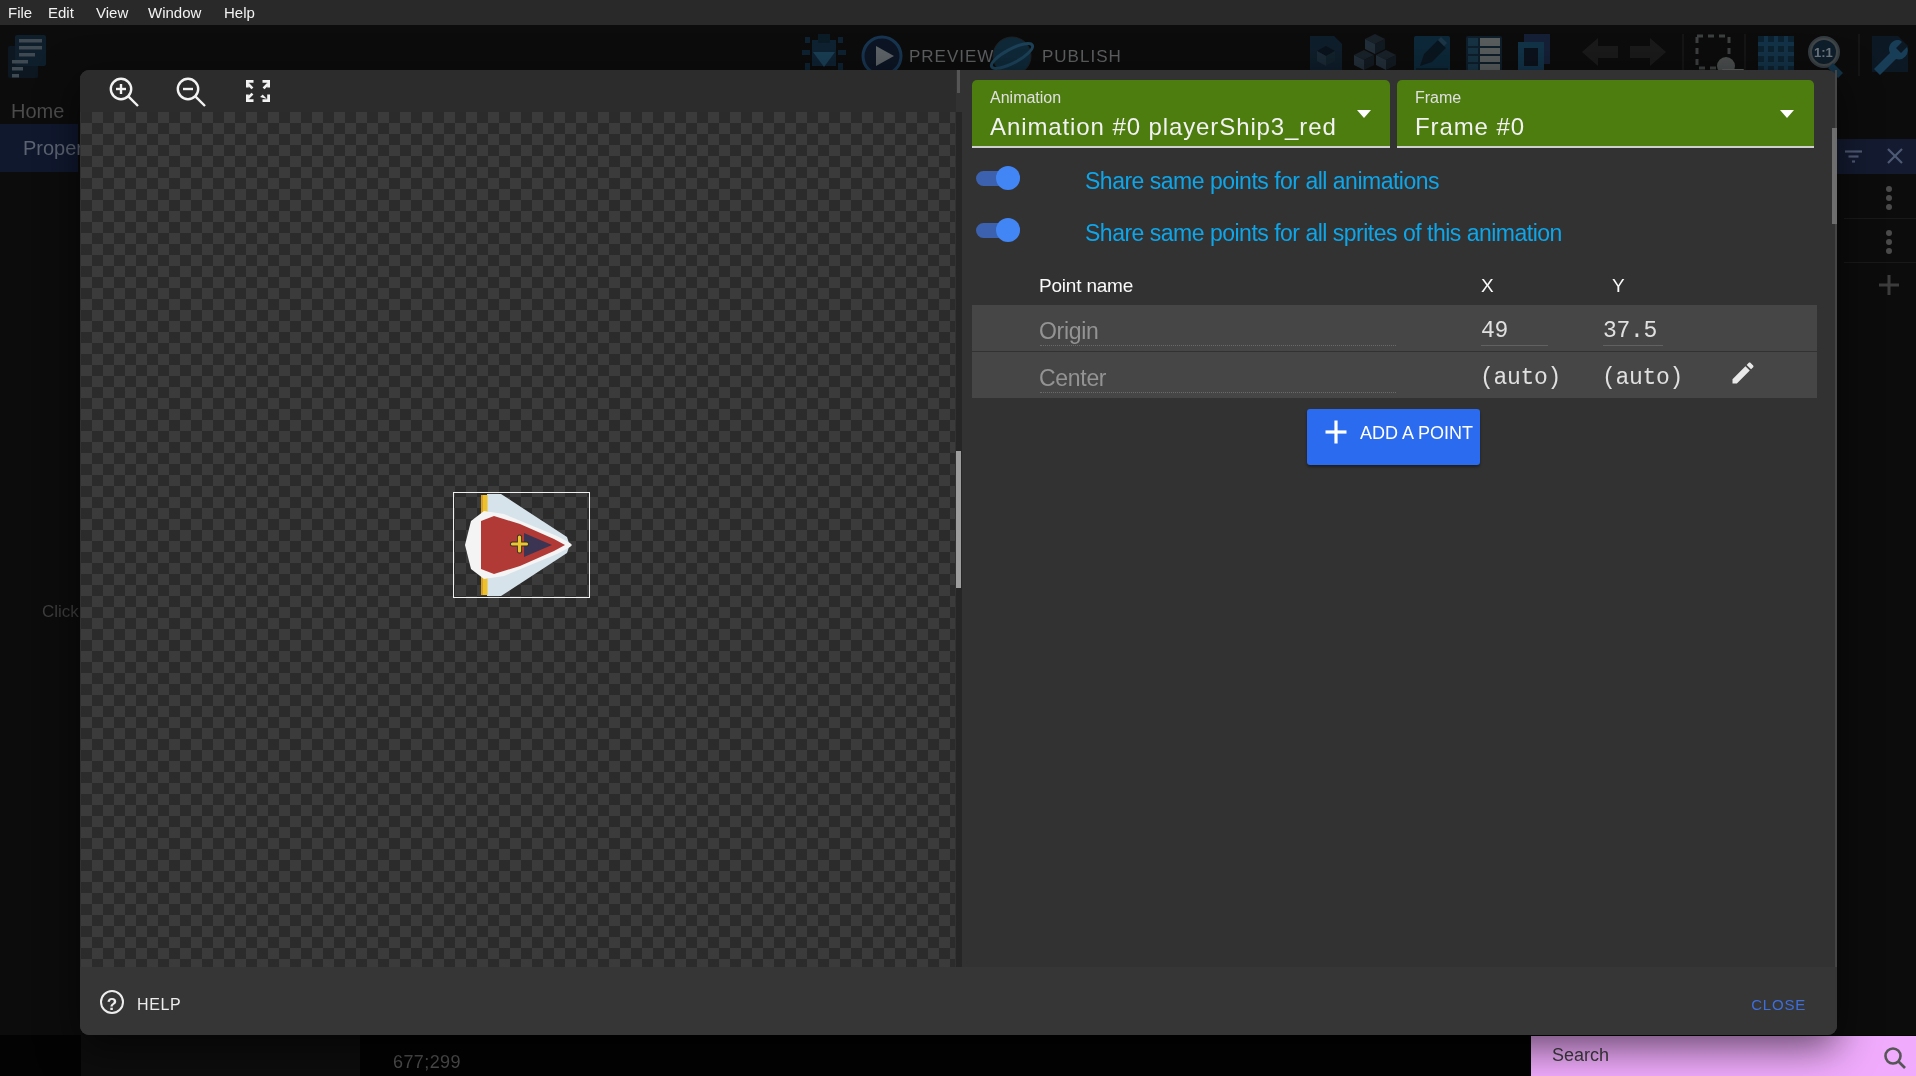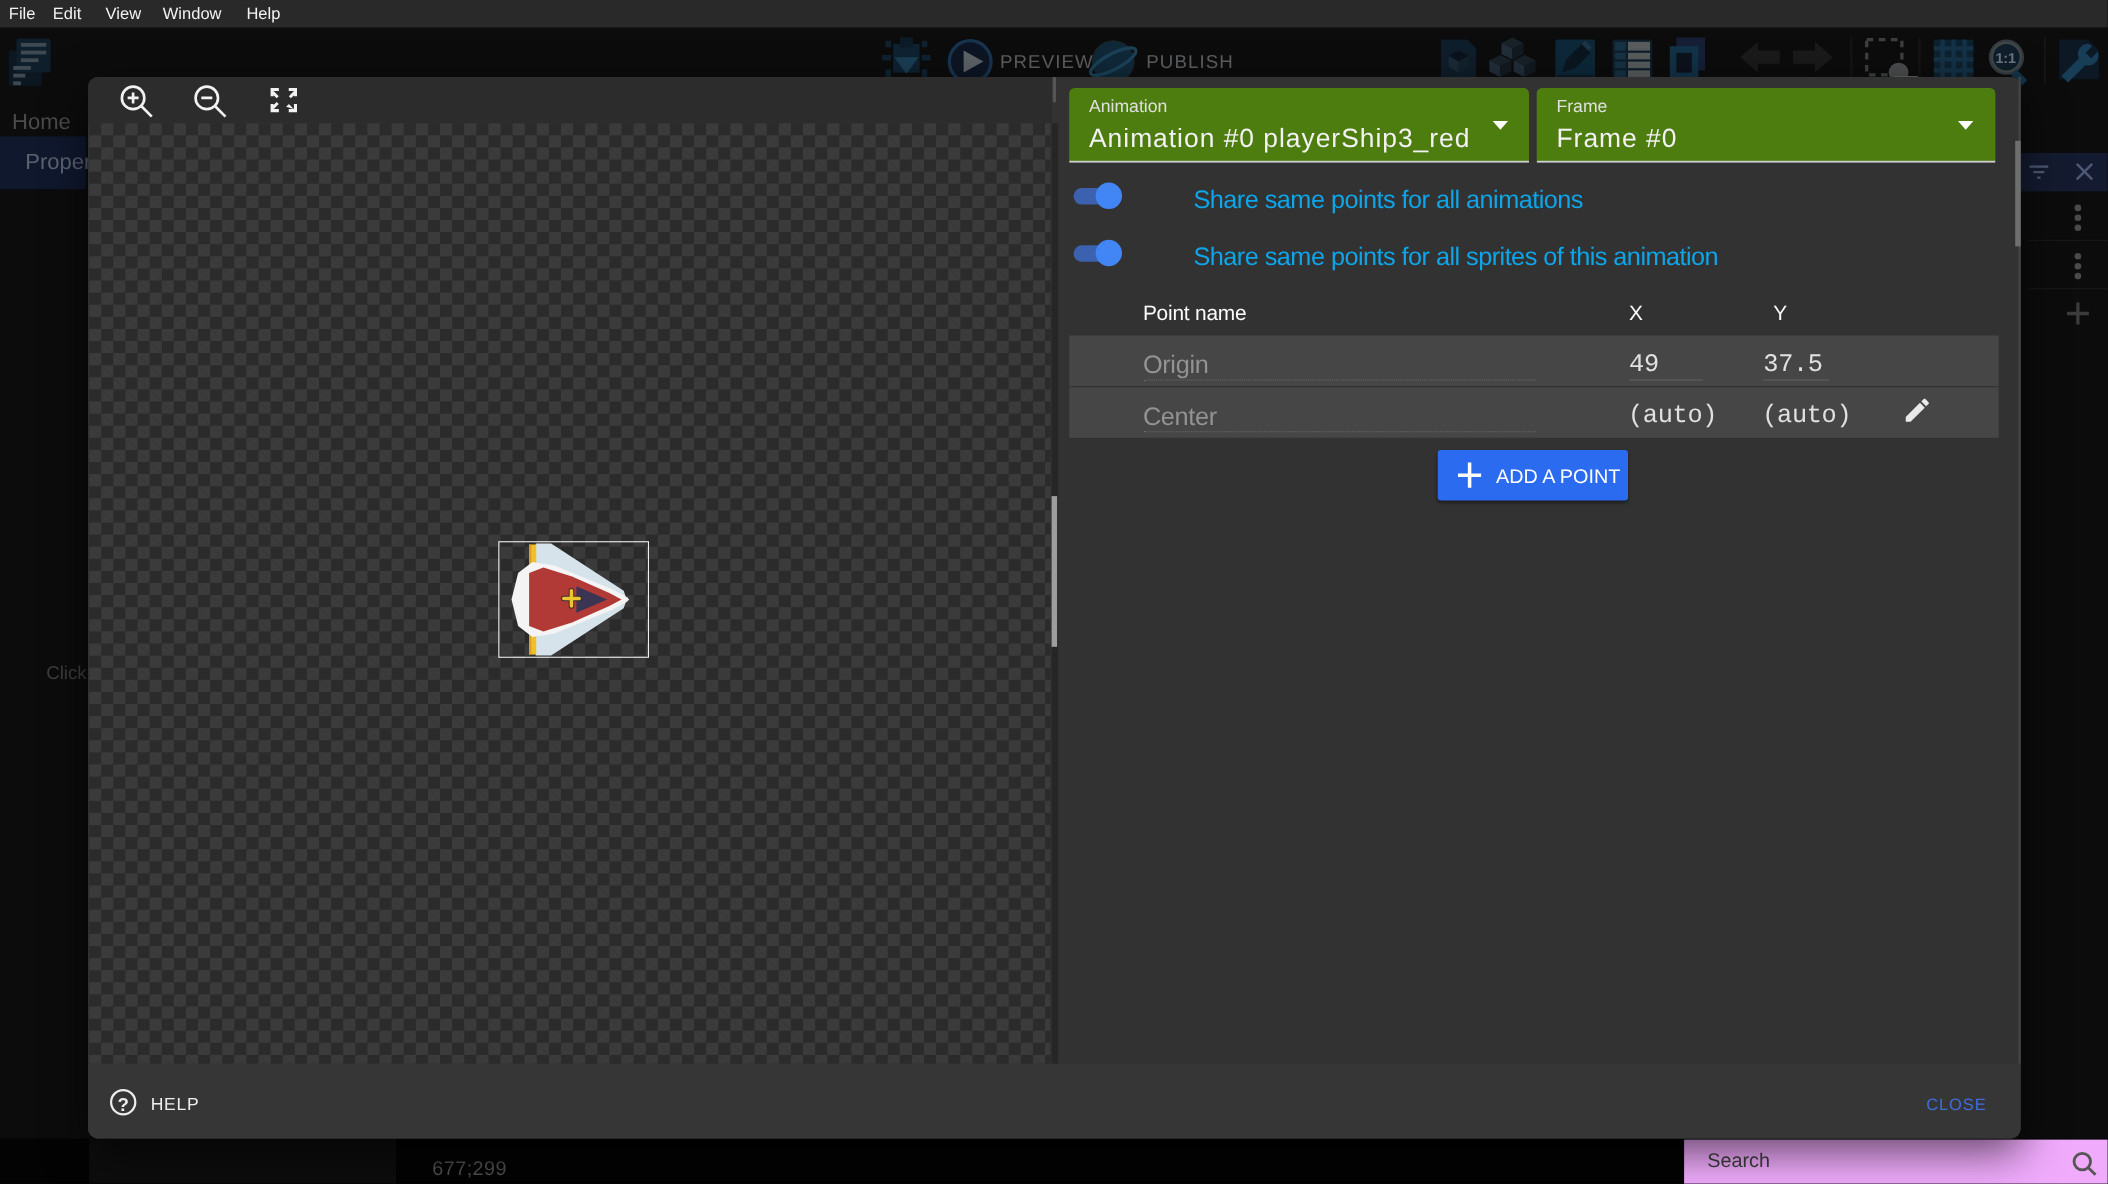--- a/index.html
+++ b/index.html
@@ -52,21 +52,21 @@
   .thumb { position:absolute; left:24px; top:7px; width:24px; height:24px; border-radius:50%;
     background:#4285f4; }
   .toglabel { position:absolute; left:66px; top:9px; font-size:23px; color:#0ea5e9; white-space:nowrap; letter-spacing:-0.5px;margin-left:47px; }
   
   .th { position:absolute; color:#fafafa; font-size:19px; font-weight:normal; letter-spacing:-0.2px; }
   .trow { position:absolute; left:0; width:845px; height:46px; background:#464646; }
   .tname { position:absolute; left:67px; white-space:nowrap; top:13px; font-size:23px; color:#939393; letter-spacing:-0.3px; }
   .tval { position:absolute; top:13px; font-size:23px; color:#e0e0e0; letter-spacing:-0.3px;font-family:Liberation Mono, monospace; }
   .uline { position:absolute; height:1px; background:#616161; }
   
-  #addbtn { position:absolute; left:335px; top:339px; width:173px; height:46px; background:#2a6bef;
+  #addbtn { position:absolute; left:335px; top:339px; width:173px; height:56px; background:#2a6bef;
     border-radius:3px; color:#fff; box-shadow:0 2px 3px rgba(0,0,0,.4); }
   
   #addbtn .lbl { position:absolute; left:53px; top:14px; font-size:18px; letter-spacing:0px; white-space:nowrap; }
   
   #mfooter { position:absolute; left:0; top:897px; width:1757px; height:68px; background:#363636;
     border-radius:0 0 9px 9px; }
   .helpico { position:absolute; left:20px; top:23px; width:24px; height:24px; border:2px solid #ededed;
     border-radius:50%; color:#ededed; font-size:17px; font-weight:bold; text-align:center; line-height:25px; }
   .helptxt { position:absolute; left:57px; top:29px; font-size:16px; color:#ededed; letter-spacing:0.6px; }
   .closetxt { position:absolute; right:31px; top:29px; font-size:15px; color:#3e6edc; letter-spacing:0.8px; }

